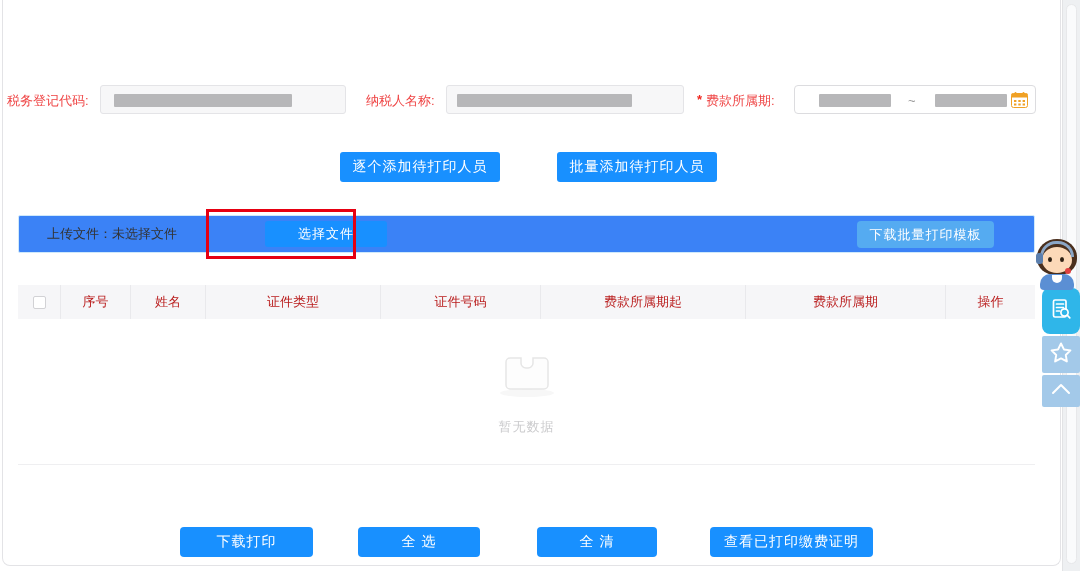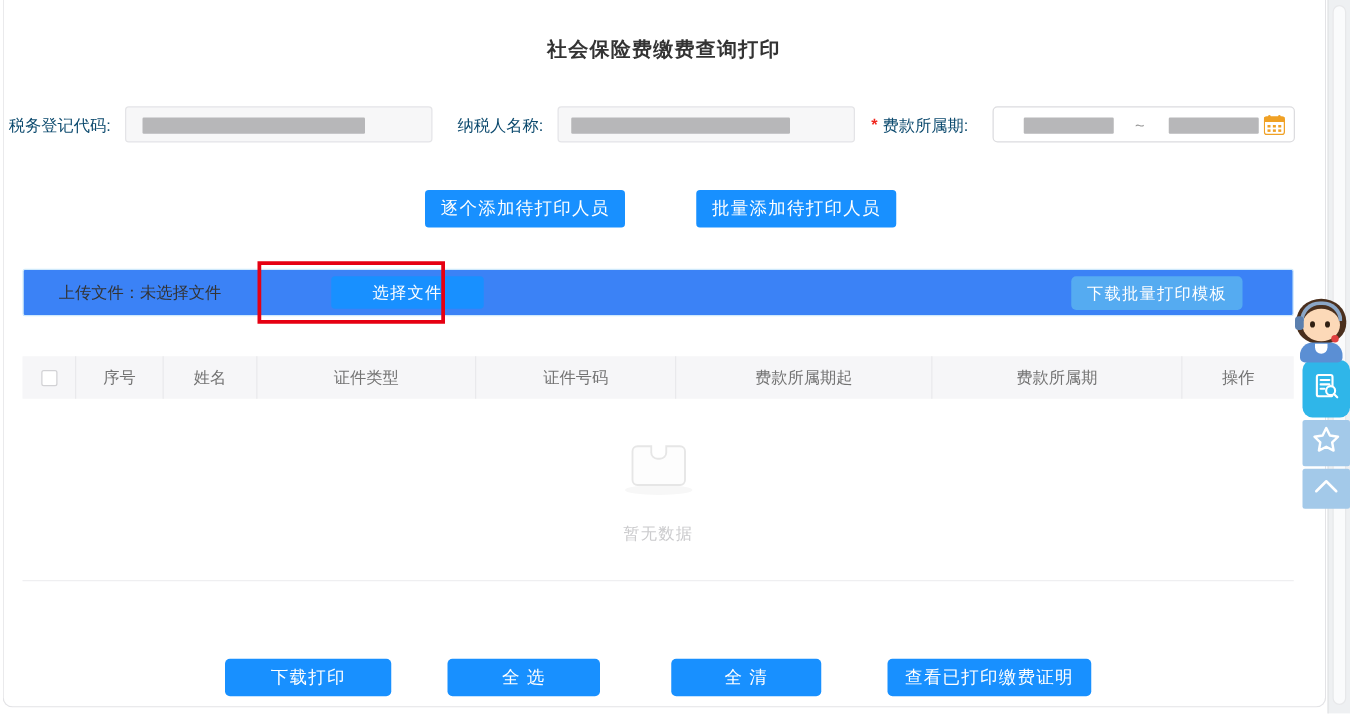--- a/index.html
+++ b/index.html
@@ -11,21 +11,21 @@
 
   
   .scrollbar { position:absolute; left:1062px; top:0; width:18px; height:571px;
                background:#eef0f2; border-left:1px solid #e2e3e5; }
   .scroll-thumb { position:absolute; left:3px; top:4px; width:11px; height:560px;
                   background:#fafbfc; border:1px solid #e7e8ea; border-radius:6px; }
 
   .title { position:absolute; left:0; top:30px; width:1062px; text-align:center;
            font-size:16px; font-weight:600; color:#333; letter-spacing:1px; }
 
-  .lbl { position:absolute; font-size:13px; color:#0c4a6e; }
+  .lbl { position:absolute; font-size:13px; color:#ef4444; }
   .star { position:absolute; font-size:13px; color:#f0261e; font-weight:700; }
 
   .inp { position:absolute; height:29px; background:#f7f7f8; border:1px solid #e4e4e7; border-radius:3px; }
   .inp.white { background:#fff; border-color:#dcdcdf; border-radius:4px; }
   .redact { position:absolute; top:8px; height:13px; background:#b7b7b9; border-radius:1px; }
   .range-sep { position:absolute; top:7px; font-size:13px; color:#999; }
   .cal-icon { position:absolute; right:7px; top:6px; width:17px; height:16px; }
 
   .btn { position:absolute; display:flex; align-items:center; justify-content:center;
          background:#1890ff; color:#fff; font-size:14px; border-radius:3px; cursor:pointer;
@@ -37,21 +37,21 @@
   .upload-bar { position:absolute; left:18px; top:215px; width:1017px; height:38px;
                 background:#3b82f6; border:1px solid #cfe9fb; border-radius:2px; }
   .upload-label { position:absolute; left:28px; top:0; line-height:36px; font-size:13px; color:#333; }
   .choose-btn { left:202px; top:5px; width:122px; height:26px;margin-left:44px; }
   .red-box { position:absolute; left:187px; top:-7px; width:150px; height:50px;
              border:3px solid #e60012; pointer-events:none; }
   .tpl-btn { right:40px; top:5px; width:137px; height:27px; }
 
   .table { position:absolute; left:18px; top:285px; width:1017px; }
   .thead { display:flex; height:34px; background:#f6f6f8; align-items:flex-start;
-           font-size:13px; color:#737373; }
+           font-size:13px; color:#b91c1c; }
   .th { display:flex; align-items:center; justify-content:center; height:34px; }
   .th + .th { border-left:1px solid #e9e9ec; }
   .checkbox { width:13px; height:13px; background:#fff; border:1px solid #d2d2d5; border-radius:2px; }
   .tbody { position:relative; height:146px; border-bottom:1px solid #efeff1;
            display:flex; flex-direction:column; align-items:center; justify-content:center; }
   .empty-text { font-size:13px; color:#cbcbcd; margin-top:16px; letter-spacing:1px; }
 
   
   .mascot { position:absolute; left:1034px; top:238px; width:46px; height:54px; z-index:6; }
   .m-hair { position:absolute; left:3px; top:1px; width:40px; height:36px; background:#4a2f1d; border-radius:50% 50% 45% 45%; }
@@ -70,21 +70,20 @@
   .side-search { top:288px; height:46px; background:#2fb6e9; border-radius:8px; }
   .side-star { top:336px; height:37px; background:#a3c9e9; border-radius:2px; }
   .side-up { top:375px; height:32px; background:#a3c9e9; border-radius:2px; }
 </style>
 </head>
 <body>
 
 <div class="screen">
   <div class="card"></div>
 
-  <div class="title">社会保险费缴费查询打印</div>
 
   <div class="lbl" style="left:7px; top:92px;">税务登记代码:</div>
   <div class="inp" style="left:100px; top:85px; width:246px;">
     <div class="redact" style="left:13px; width:178px;"></div>
   </div>
 
   <div class="lbl" style="left:366px; top:92px;text-align:right;">纳税人名称:</div>
   <div class="inp" style="left:446px; top:85px; width:238px;">
     <div class="redact" style="left:10px; width:175px;"></div>
   </div>

